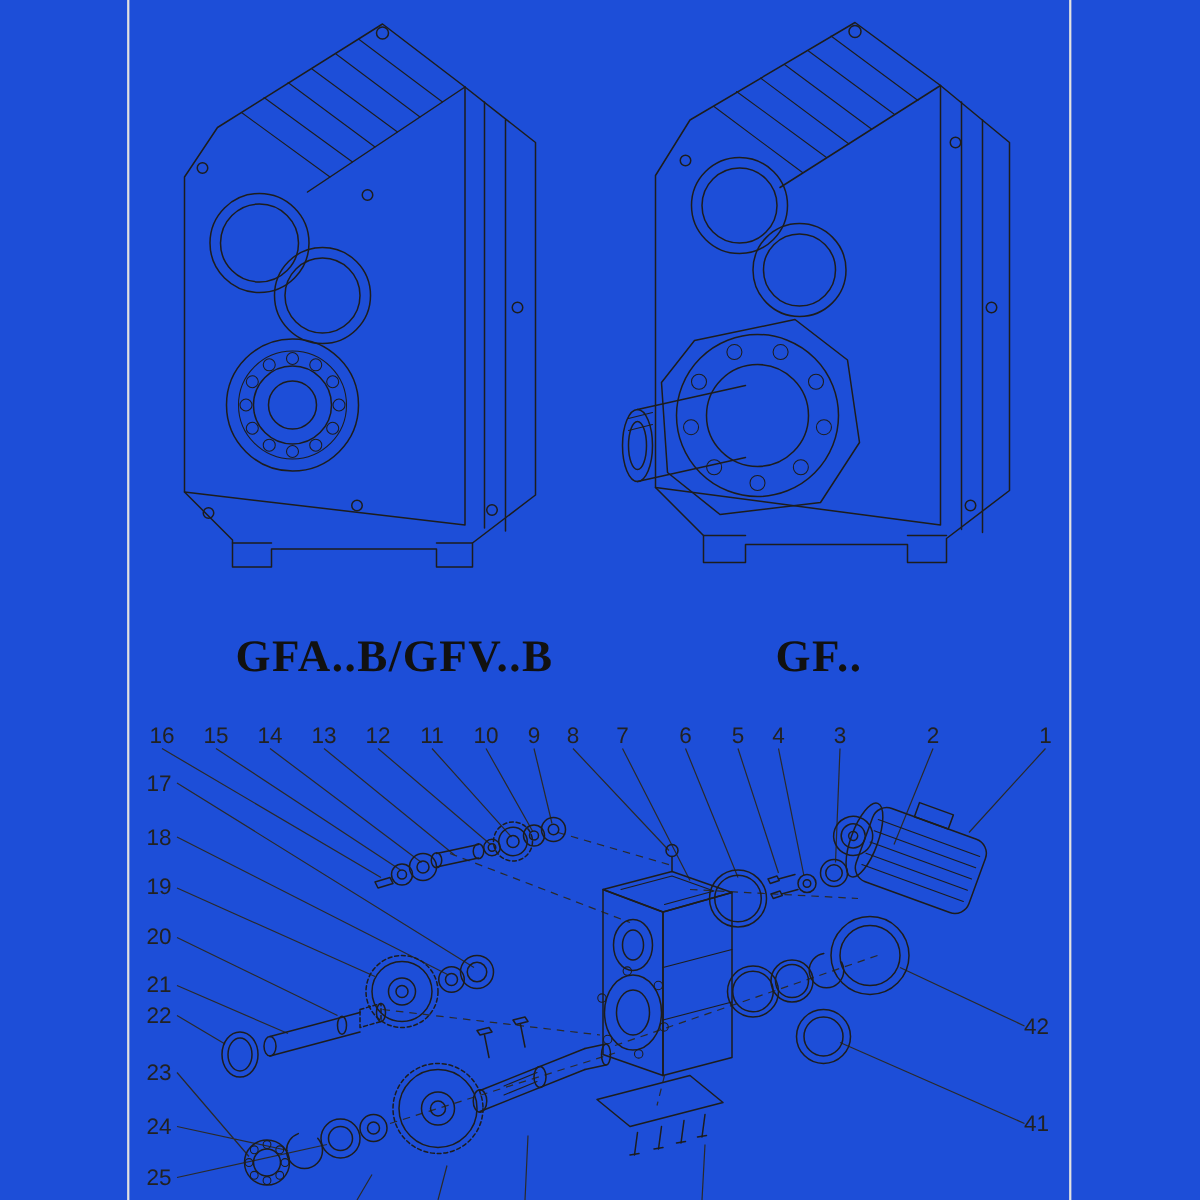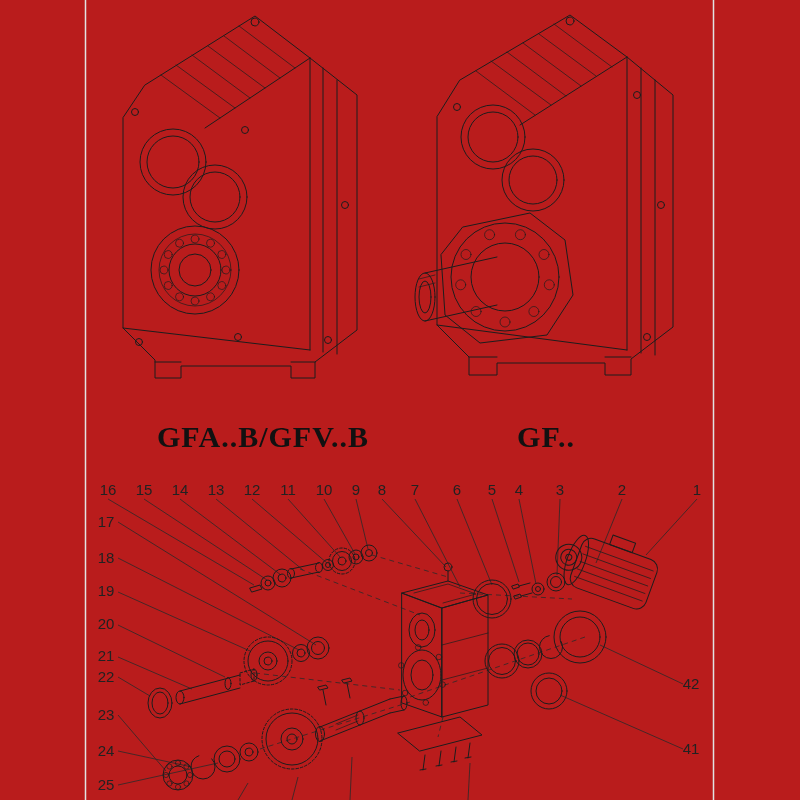--- a/index.html
+++ b/index.html
@@ -1,16 +1,16 @@
 <!DOCTYPE html>
 <html><head>
 <meta charset="utf-8">
 <style>
   html,body { margin:0; padding:0; background:#ffffff; }
-  .page { position:relative; width:800px; height:800px; background:#b91c1c; overflow:hidden;
+  .page { position:relative; width:800px; height:800px; background:#1d4ed8; overflow:hidden;
           font-family:"Liberation Sans", sans-serif; }
   svg.canvas { display:block; width:800px; height:800px; }
   .draw  { stroke:#1d1d1d; fill:none; stroke-width:1; stroke-linejoin:round; stroke-linecap:round; }
   .thin  { stroke-width:0.7; }
   .leader{ stroke:#2a2a2a; stroke-width:0.8; fill:none; }
   .dash  { stroke:#2a2a2a; stroke-width:0.8; fill:none; stroke-dasharray:5 4; }
   .teeth { stroke-dasharray:2.6 1.9; }
   .clip  { stroke-dasharray:52 14; }
   .edge  { stroke:#e2e2e2; stroke-width:1.5; }
   text.model-label { font-family:"Liberation Serif", serif; font-weight:bold; font-size:30px;

